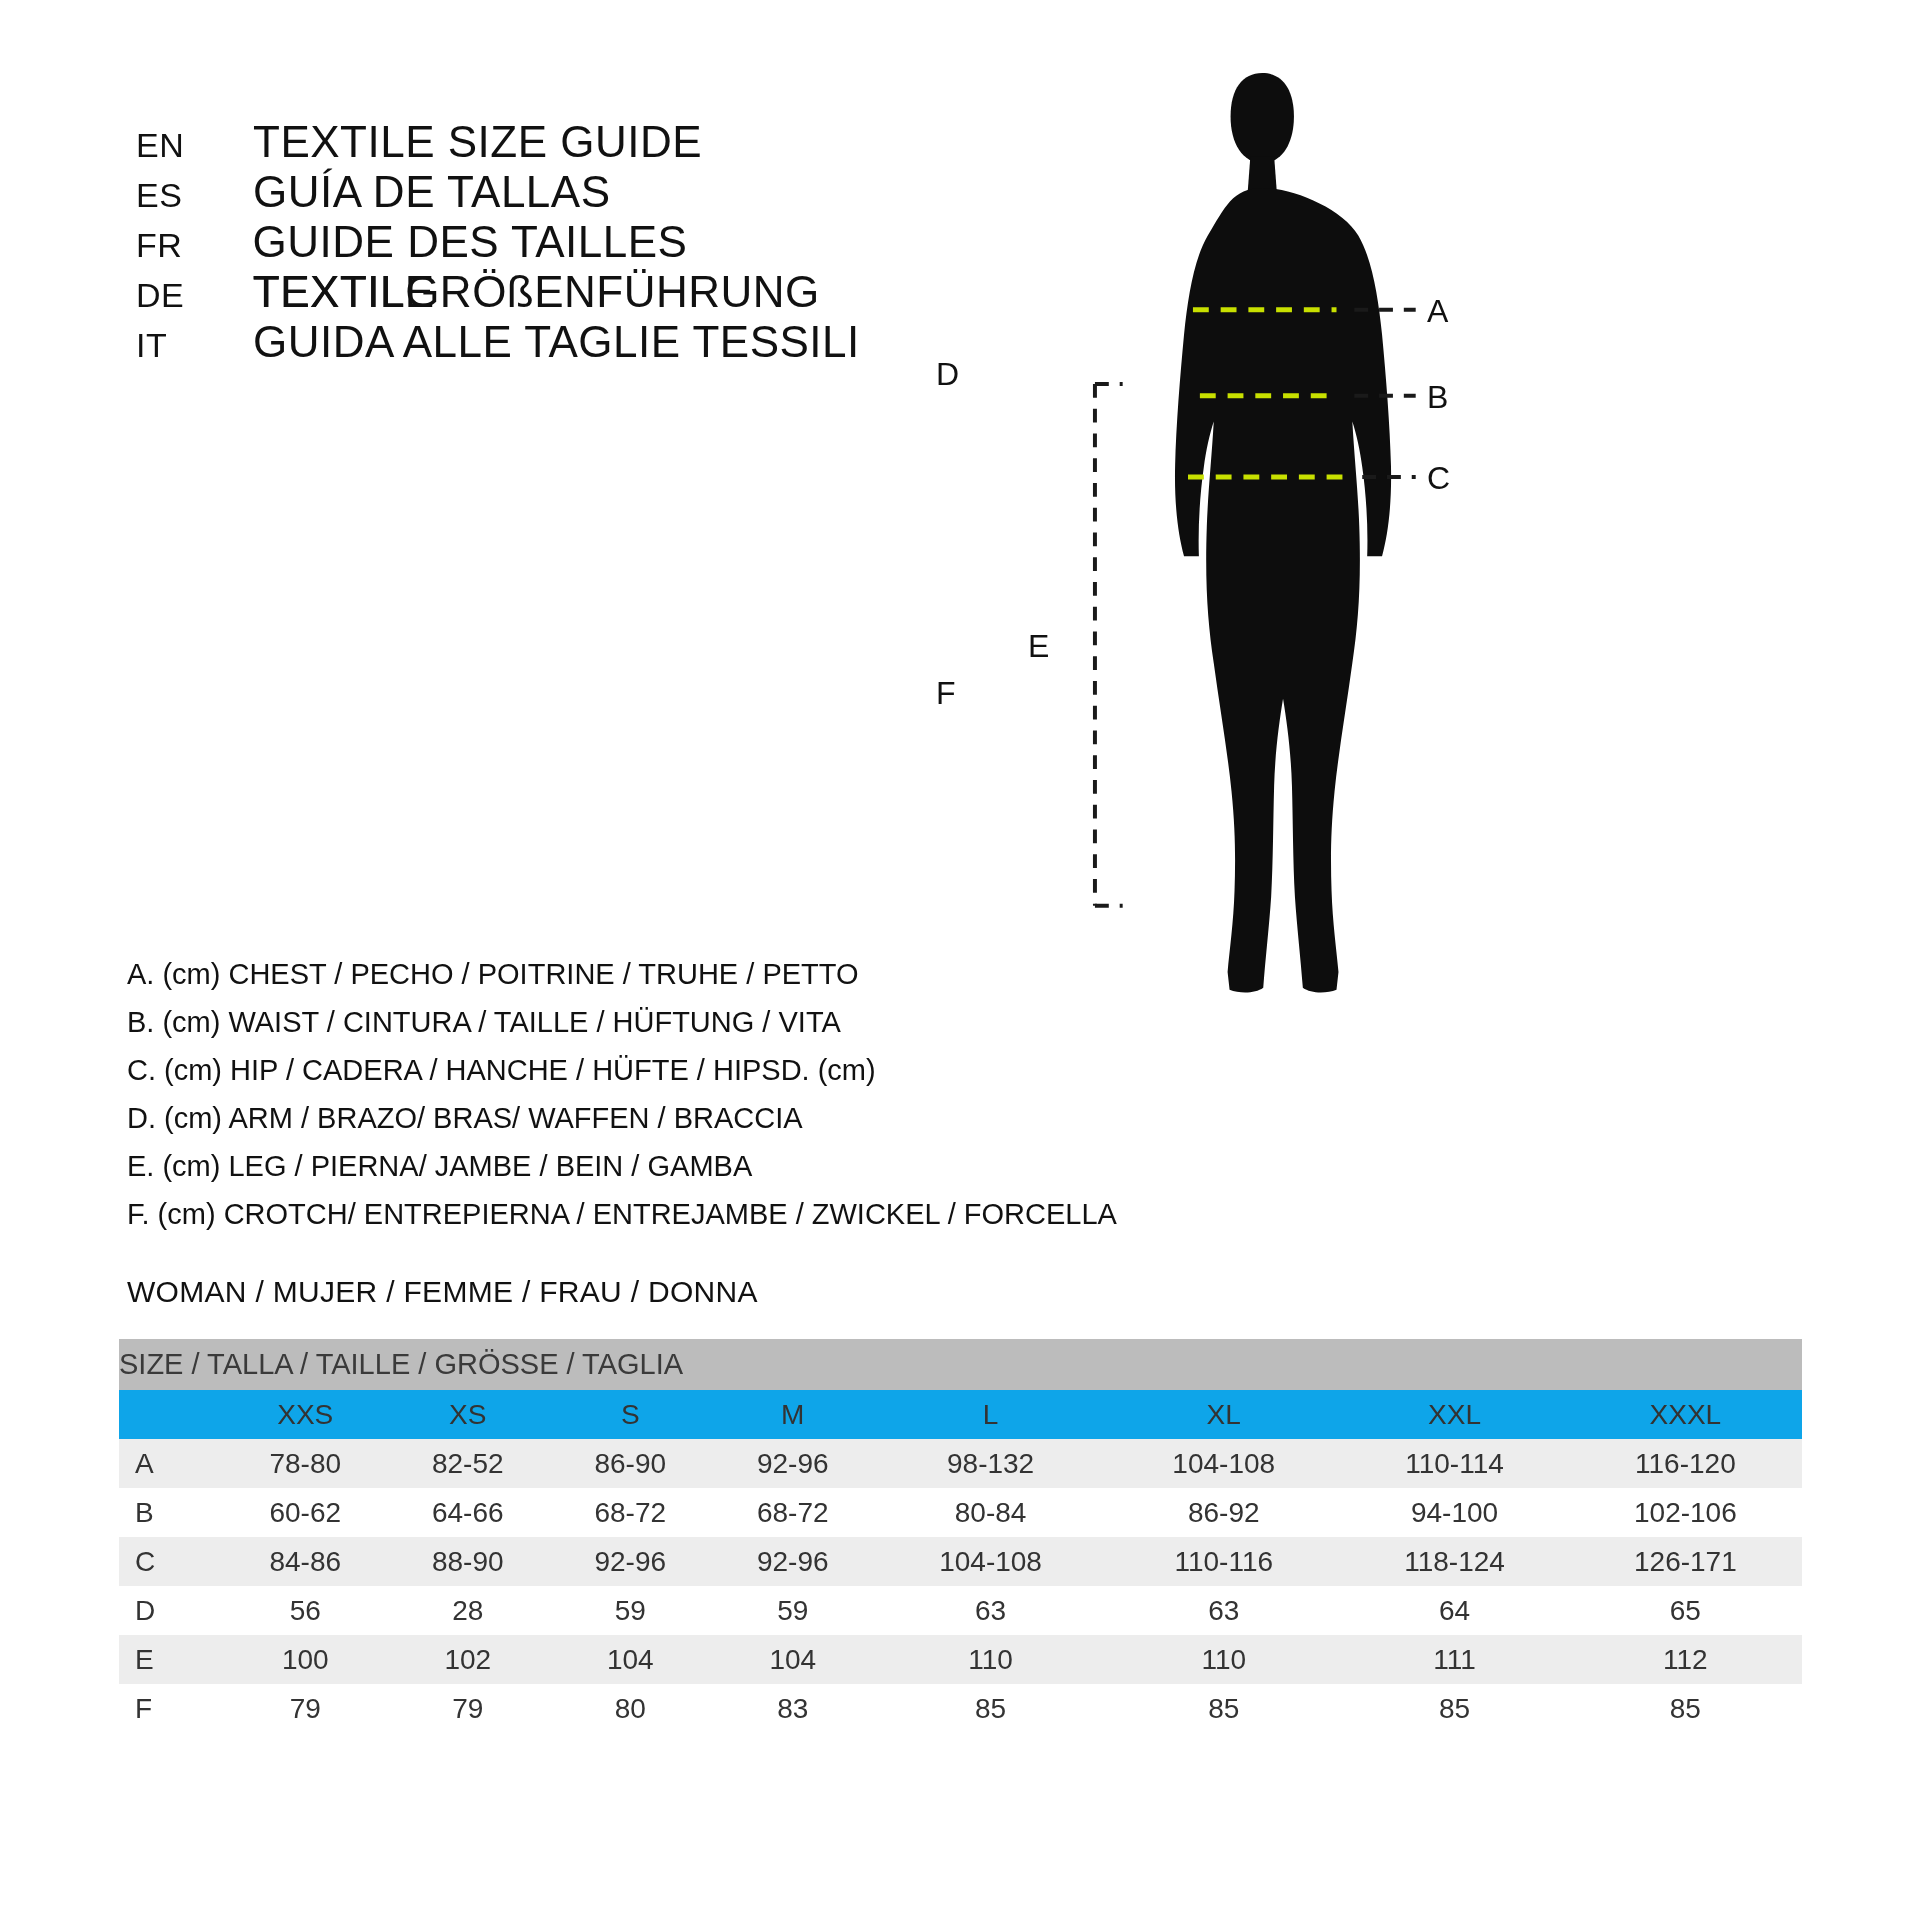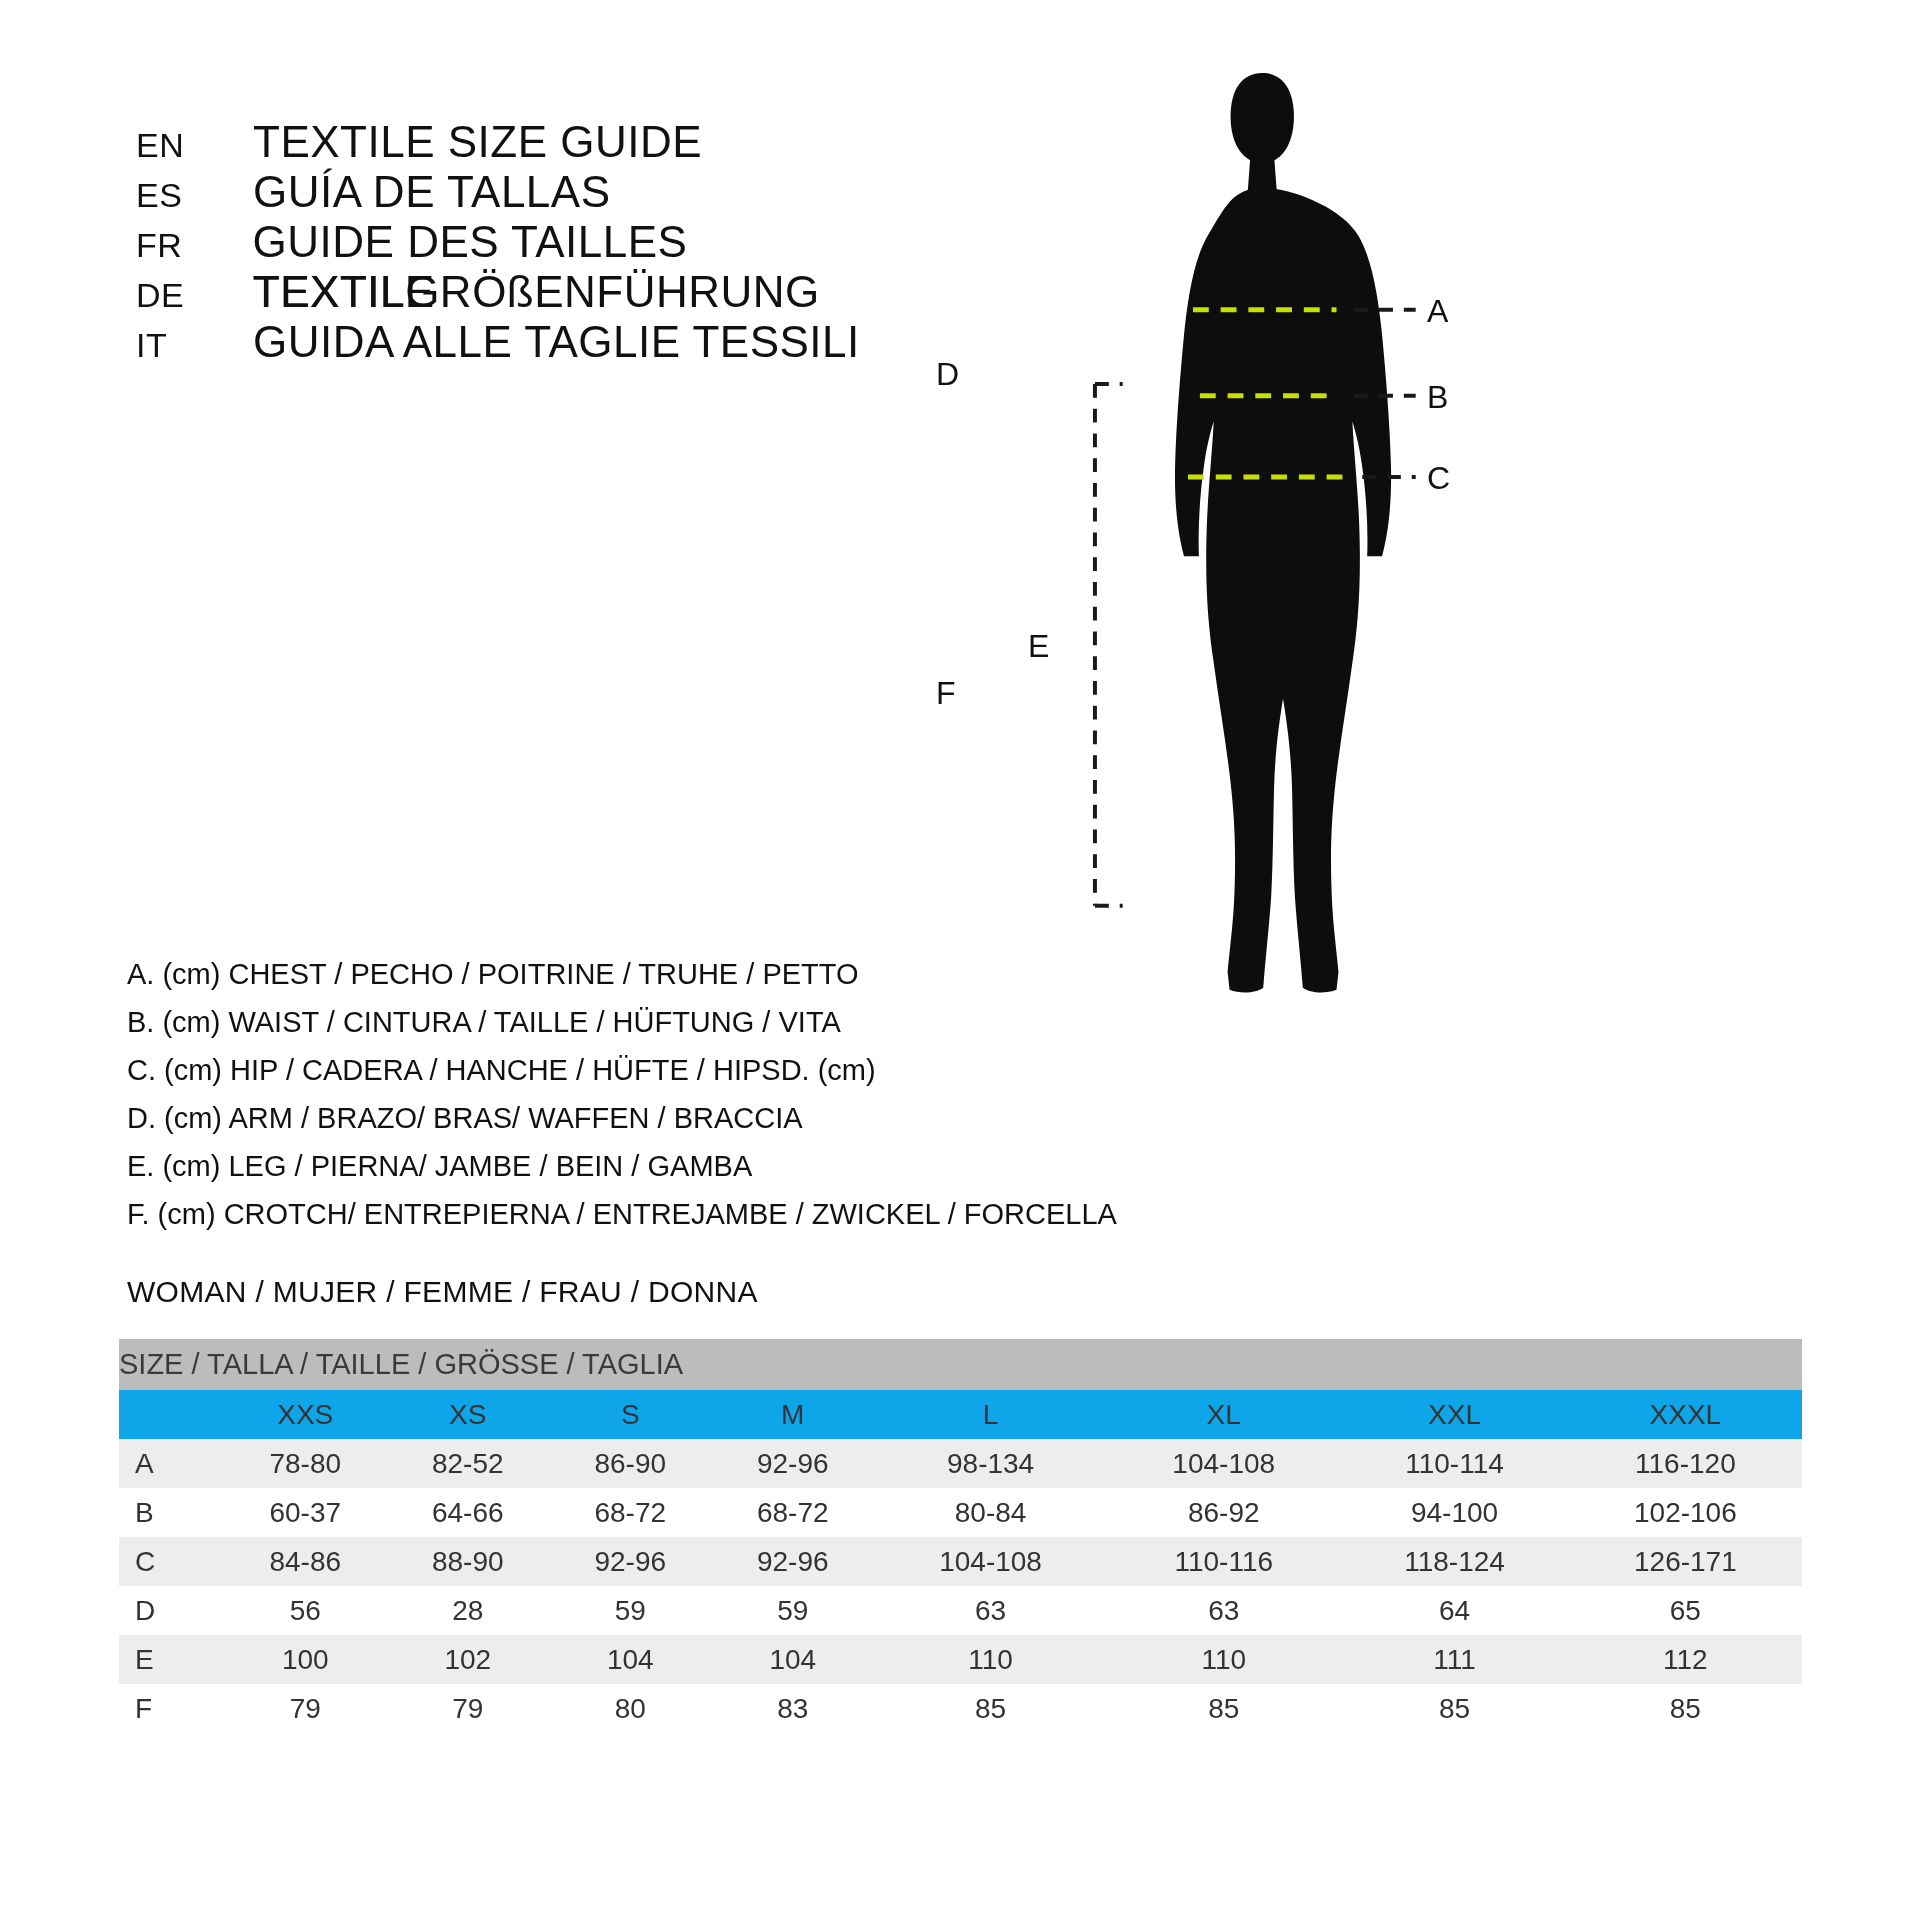--- a/index.html
+++ b/index.html
@@ -261,29 +261,29 @@
       <td>XXL</td>
       <td>XXXL</td>
     </tr>
 
     <tr class="shaded">
       <td class="rowlab">A</td>
       <td>78-80</td>
       <td>82-52</td>
       <td>86-90</td>
       <td>92-96</td>
-      <td>98-134</td>
+      <td>98-132</td>
       <td>104-108</td>
       <td>110-114</td>
       <td>116-120</td>
     </tr>
 
     <tr class="plain">
       <td class="rowlab">B</td>
-      <td>60-37</td>
+      <td>60-62</td>
       <td>64-66</td>
       <td>68-72</td>
       <td>68-72</td>
       <td>80-84</td>
       <td>86-92</td>
       <td>94-100</td>
       <td>102-106</td>
     </tr>
 
     <tr class="shaded">

